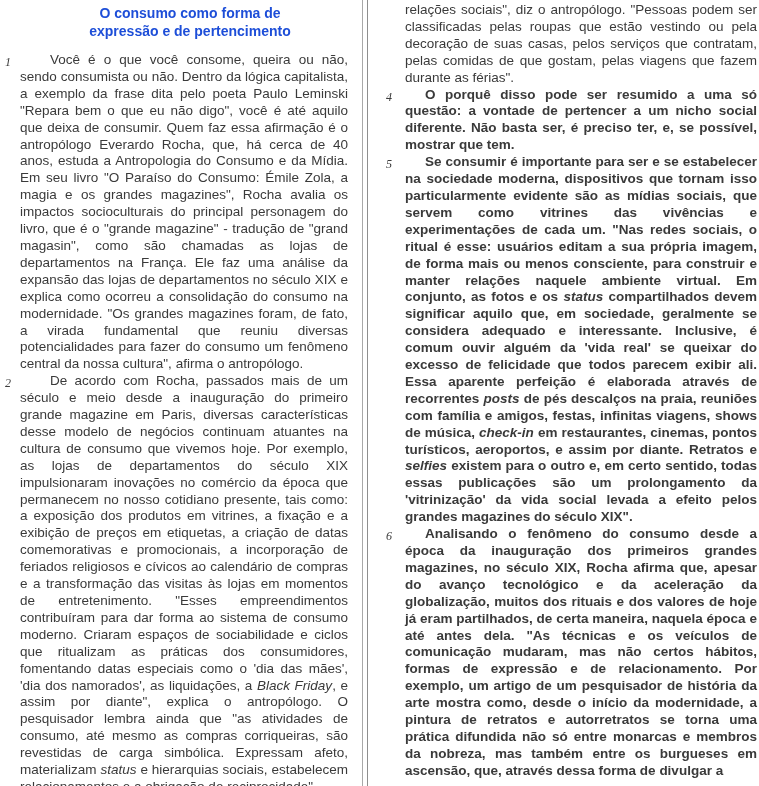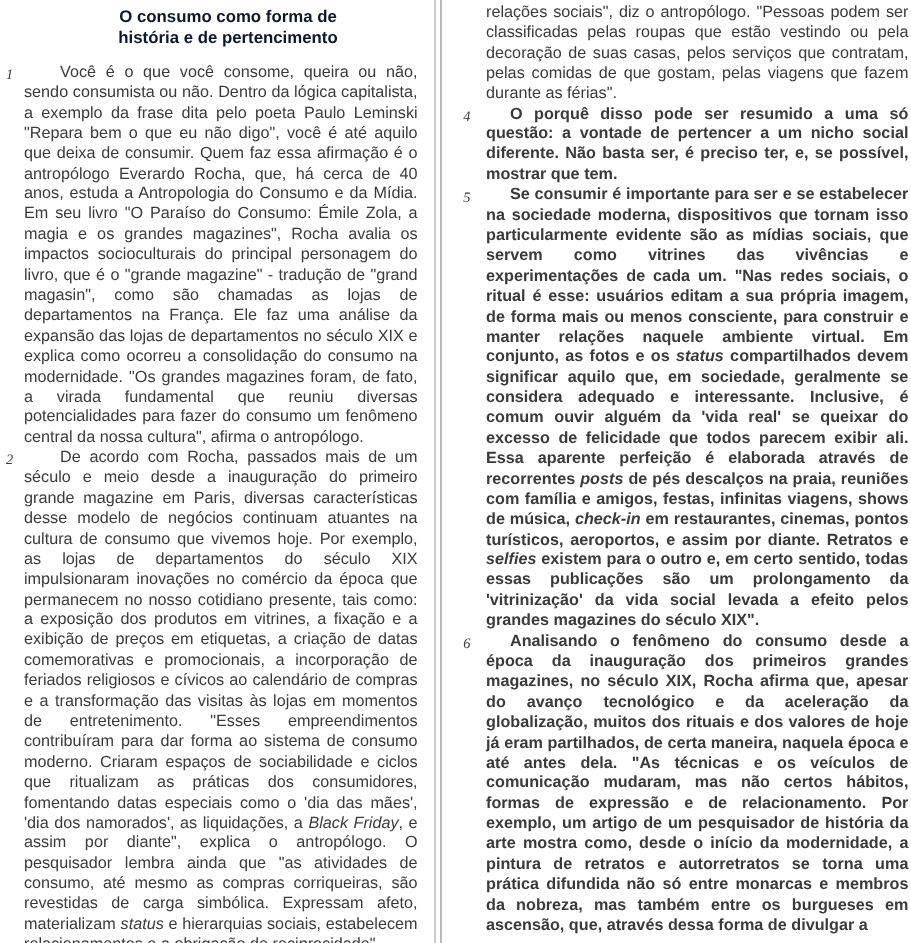--- a/index.html
+++ b/index.html
@@ -25,21 +25,21 @@
     border-right: 1px solid #8f8f8f;
     background: #ffffff;
   }
   .doc-title {
     margin: 5px 0 12px 20px;
     width: 340px;
     text-align: center;
     font-weight: bold;
     font-size: 14px;
     line-height: 17.5px;
-    color: #0f172a;
+    color: #1d4ed8;
   }
   .doc-title span { display: block; }
   .para { position: relative; }
   .pnum {
     position: absolute;
     top: 2px;
     font-family: "Liberation Serif", serif;
     font-style: italic;
     font-size: 12px;
     color: #3c3c3c;
@@ -54,21 +54,21 @@
   em { font-style: italic; }
 </style>
 </head>
 <body>
 
 <div class="page">
 
   <div class="col col-left">
     <div class="doc-title">
       <span>O consumo como forma de</span>
-      <span>história e de pertencimento</span>
+      <span>expressão e de pertencimento</span>
     </div>
 
     <div class="para">
       <span class="pnum">1</span>
       <div class="ptext indent"><span>Você é o que você consome, queira ou não, sendo consumista ou não. Dentro da lógica capitalista, a exemplo da frase dita pelo poeta Paulo Leminski "Repara bem o que eu não digo", você é até aquilo que deixa de consumir. Quem faz essa afirmação é o antropólogo Everardo Rocha, que, há cerca de 40 anos, estuda a Antropologia do Consumo e da Mídia. Em seu livro "O Paraíso do Consumo: Émile Zola, a magia e os grandes magazines", Rocha avalia os impactos socioculturais do principal personagem do livro, que é o "grande magazine" - tradução de "grand magasin", como são chamadas as lojas de departamentos na França. Ele faz uma análise da expansão das lojas de departamentos no século XIX e explica como ocorreu a consolidação do consumo na modernidade. "Os grandes magazines foram, de fato, a virada fundamental que reuniu diversas potencialidades para fazer do consumo um fenômeno central da nossa cultura", afirma o antropólogo.</span></div>
     </div>
 
     <div class="para">
       <span class="pnum">2</span>
       <div class="ptext indent"><span>De acordo com Rocha, passados mais de um século e meio desde a inauguração do primeiro grande magazine em Paris, diversas características desse modelo de negócios continuam atuantes na cultura de consumo que vivemos hoje. Por exemplo, as lojas de departamentos do século XIX impulsionaram inovações no comércio da época que permanecem no nosso cotidiano presente, tais como: a exposição dos produtos em vitrines, a fixação e a exibição de preços em etiquetas, a criação de datas comemorativas e promocionais, a incorporação de feriados religiosos e cívicos ao calendário de compras e a transformação das visitas às lojas em momentos de entretenimento. "Esses empreendimentos contribuíram para dar forma ao sistema de consumo moderno. Criaram espaços de sociabilidade e ciclos que ritualizam as práticas dos consumidores, fomentando datas especiais como o 'dia das mães', 'dia dos namorados', as liquidações, a </span><em>Black Friday</em><span>, e assim por diante", explica o antropólogo. O pesquisador lembra ainda que "as atividades de consumo, até mesmo as compras corriqueiras, são revestidas de carga simbólica. Expressam afeto, materializam </span><em>status</em><span> e hierarquias sociais, estabelecem relacionamentos e a obrigação de reciprocidade".</span></div>

